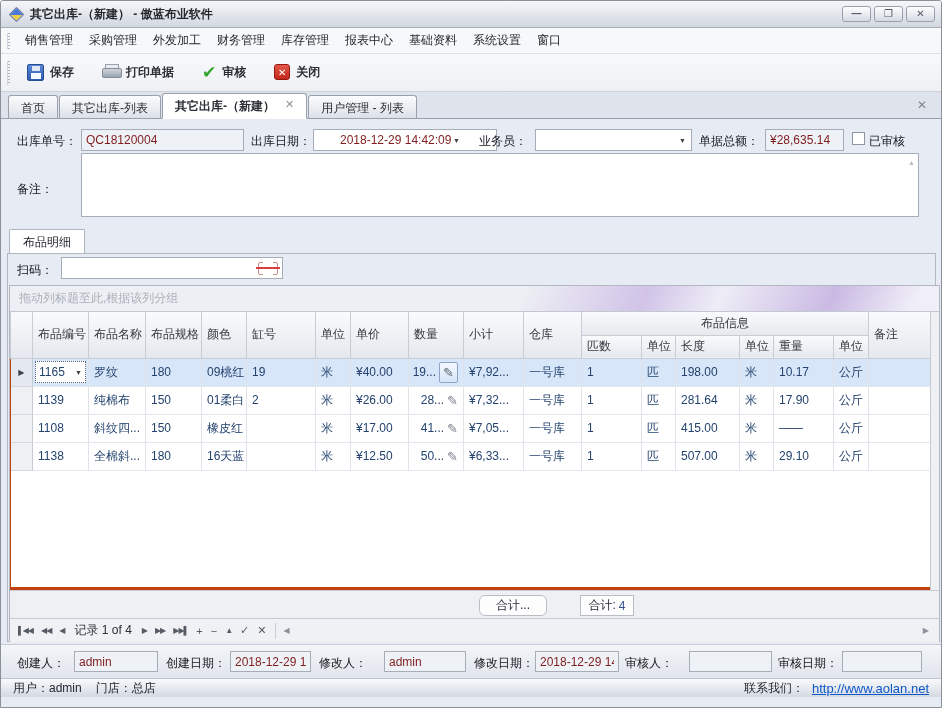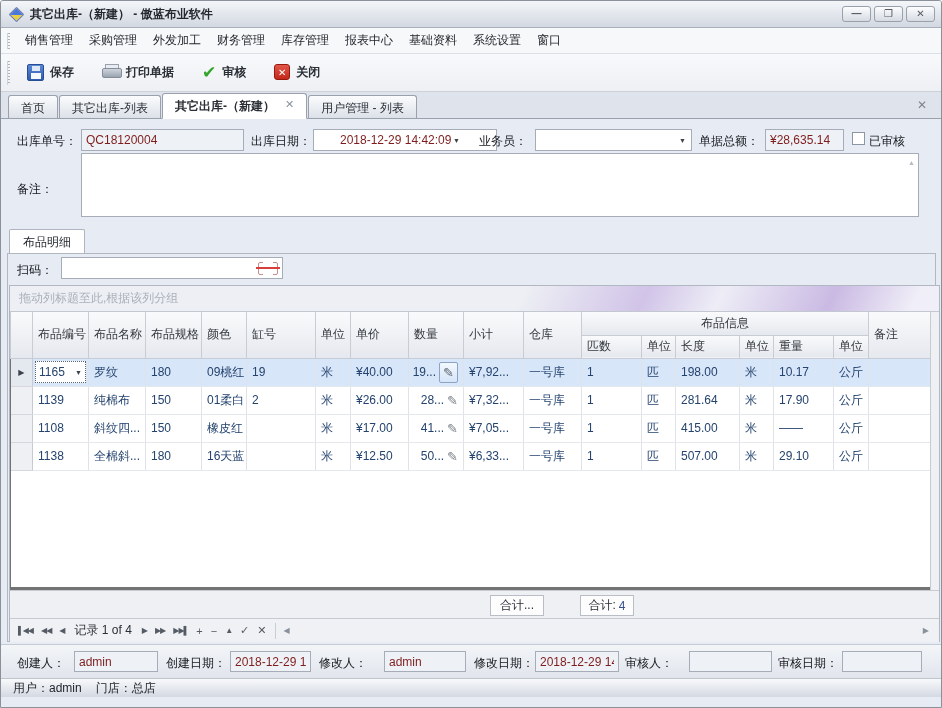--- a/index.html
+++ b/index.html
@@ -47,21 +47,21 @@
   .combo-arrow { position:absolute; font-size:7px; color:#3c424b; top:8px; }
   .chk { position:absolute; width:13px; height:13px; background:#fff; border:1px solid #8d96a3; }
   .remark-area { position:absolute; left:80px; right:22px; top:34px; height:64px; border:1px solid #a6adb8; background:#fff; resize:none; font-family:"Liberation Sans","DejaVu Sans",sans-serif; }
   .ta-arrow { position:absolute; right:26px; top:40px; font-size:7px; color:#b6bcc5; }
 
   
   .dtab { position:absolute; left:8px; top:110px; height:25px; padding:0 13px; background:#fff; border:1px solid #aeb5bf; border-bottom:none; border-radius:2px 2px 0 0; font-size:12px; color:#1e2228; display:flex; align-items:center; }
   .dpanel { position:absolute; left:6px; right:5px; top:134px; bottom:2px; border:1px solid #b2b8c2; background:#e7ecf4; }
 
   
-  .grid { position:absolute; left:8px; top:166px; width:931px; height:357px; border:1px solid #b2b8c2; background:#737373; }
+  .grid { position:absolute; left:8px; top:166px; width:931px; height:357px; border:1px solid #b2b8c2; background:#c2410c; }
   .grouppanel { position:absolute; top:0; left:0; right:0; height:26px; background:linear-gradient(115deg,rgba(0,0,0,0) 55%,rgba(186,160,222,.55) 68%,rgba(240,234,250,.35) 76%,rgba(173,142,214,.55) 88%,rgba(242,238,250,.6) 97%),#edeff4; border-bottom:1px solid #c3c8d0; font-size:12px; color:#aab0b9; line-height:25px; padding-left:9px; }
   table.gridtbl { position:absolute; top:26px; left:0; border-collapse:collapse; table-layout:fixed; width:921px; font-size:12px; }
   .gridtbl th { background:linear-gradient(#f9fafb,#e5e8ee); border:1px solid #c8ccd4; border-top:none; font-weight:normal; color:#33383f; text-align:left; padding:2px 5px; height:23px; white-space:nowrap; overflow:hidden; }
   .gridtbl th.ctr { text-align:center; }
   .gridtbl td { border-right:1px solid #dfe2e8; border-bottom:1px solid #e4e7ec; height:28px; padding:2px 5px; color:#24436e; white-space:nowrap; overflow:hidden; background:#fff; }
   .gridtbl td.ind { background:#eef0f3; border-right:1px solid #c6cad1; border-bottom:1px solid #d4d8de; color:#3c424b; font-size:8px; text-align:center; padding:0; }
   .gridtbl tr.sel td { background:#d8e6f9; }
   .gridtbl tr.sel td.ind { background:#e4e9f0; }
   .gridtbl td.r { text-align:left; }
   .combo { display:flex; align-items:center; justify-content:space-between; background:#fff; border:1px dotted #5a6372; height:22px; padding:0 3px; margin:0 -3px; }
@@ -353,21 +353,21 @@
         </tr>
         <tr class="fillrow">
               <td colspan="18" style="height:117px;"></td>
             </tr>
       </tbody>
         </table>
 
       <div class="vstrip"></div>
 
       <div class="gsummary">
-        <span class="sumbox" style="left:480px; width:54px;">合计...</span>
+        <span class="sumbox" style="left:469px; width:68px;border-radius:6px;">合计...</span>
         <span class="sumbox" style="left:570px; width:54px;">
           <span>合计:</span>
           <span class="cnt">4</span>
         </span>
       </div>
 
       <div class="gnav">
         <span class="nbtn">▌◀◀</span>
         <span class="nbtn">◀◀</span>
         <span class="nbtn">◀</span>
@@ -398,15 +398,19 @@
     <input class="ed ro" style="left: 534px; width: 84px;" readonly="" value="2018-12-29 14">
     <span class="flabel" style="left:624px;">审核人：</span>
     <input class="ed ro" style="left: 688px; width: 83px;" readonly="" value="">
     <span class="flabel" style="left:777px;">审核日期：</span>
     <input class="ed ro" style="left: 841px; width: 80px;" readonly="" value="">
   </div>
 
   <div class="statusbar">
     <span class="sp">用户：admin</span>
     <span class="sp">门店：总店</span>
+    <span class="rightside">
+      <span>联系我们：</span>
+      <a href="#">http://www.aolan.net</a>
+    </span>
   </div>
 
 </div>
 
 </body></html>

